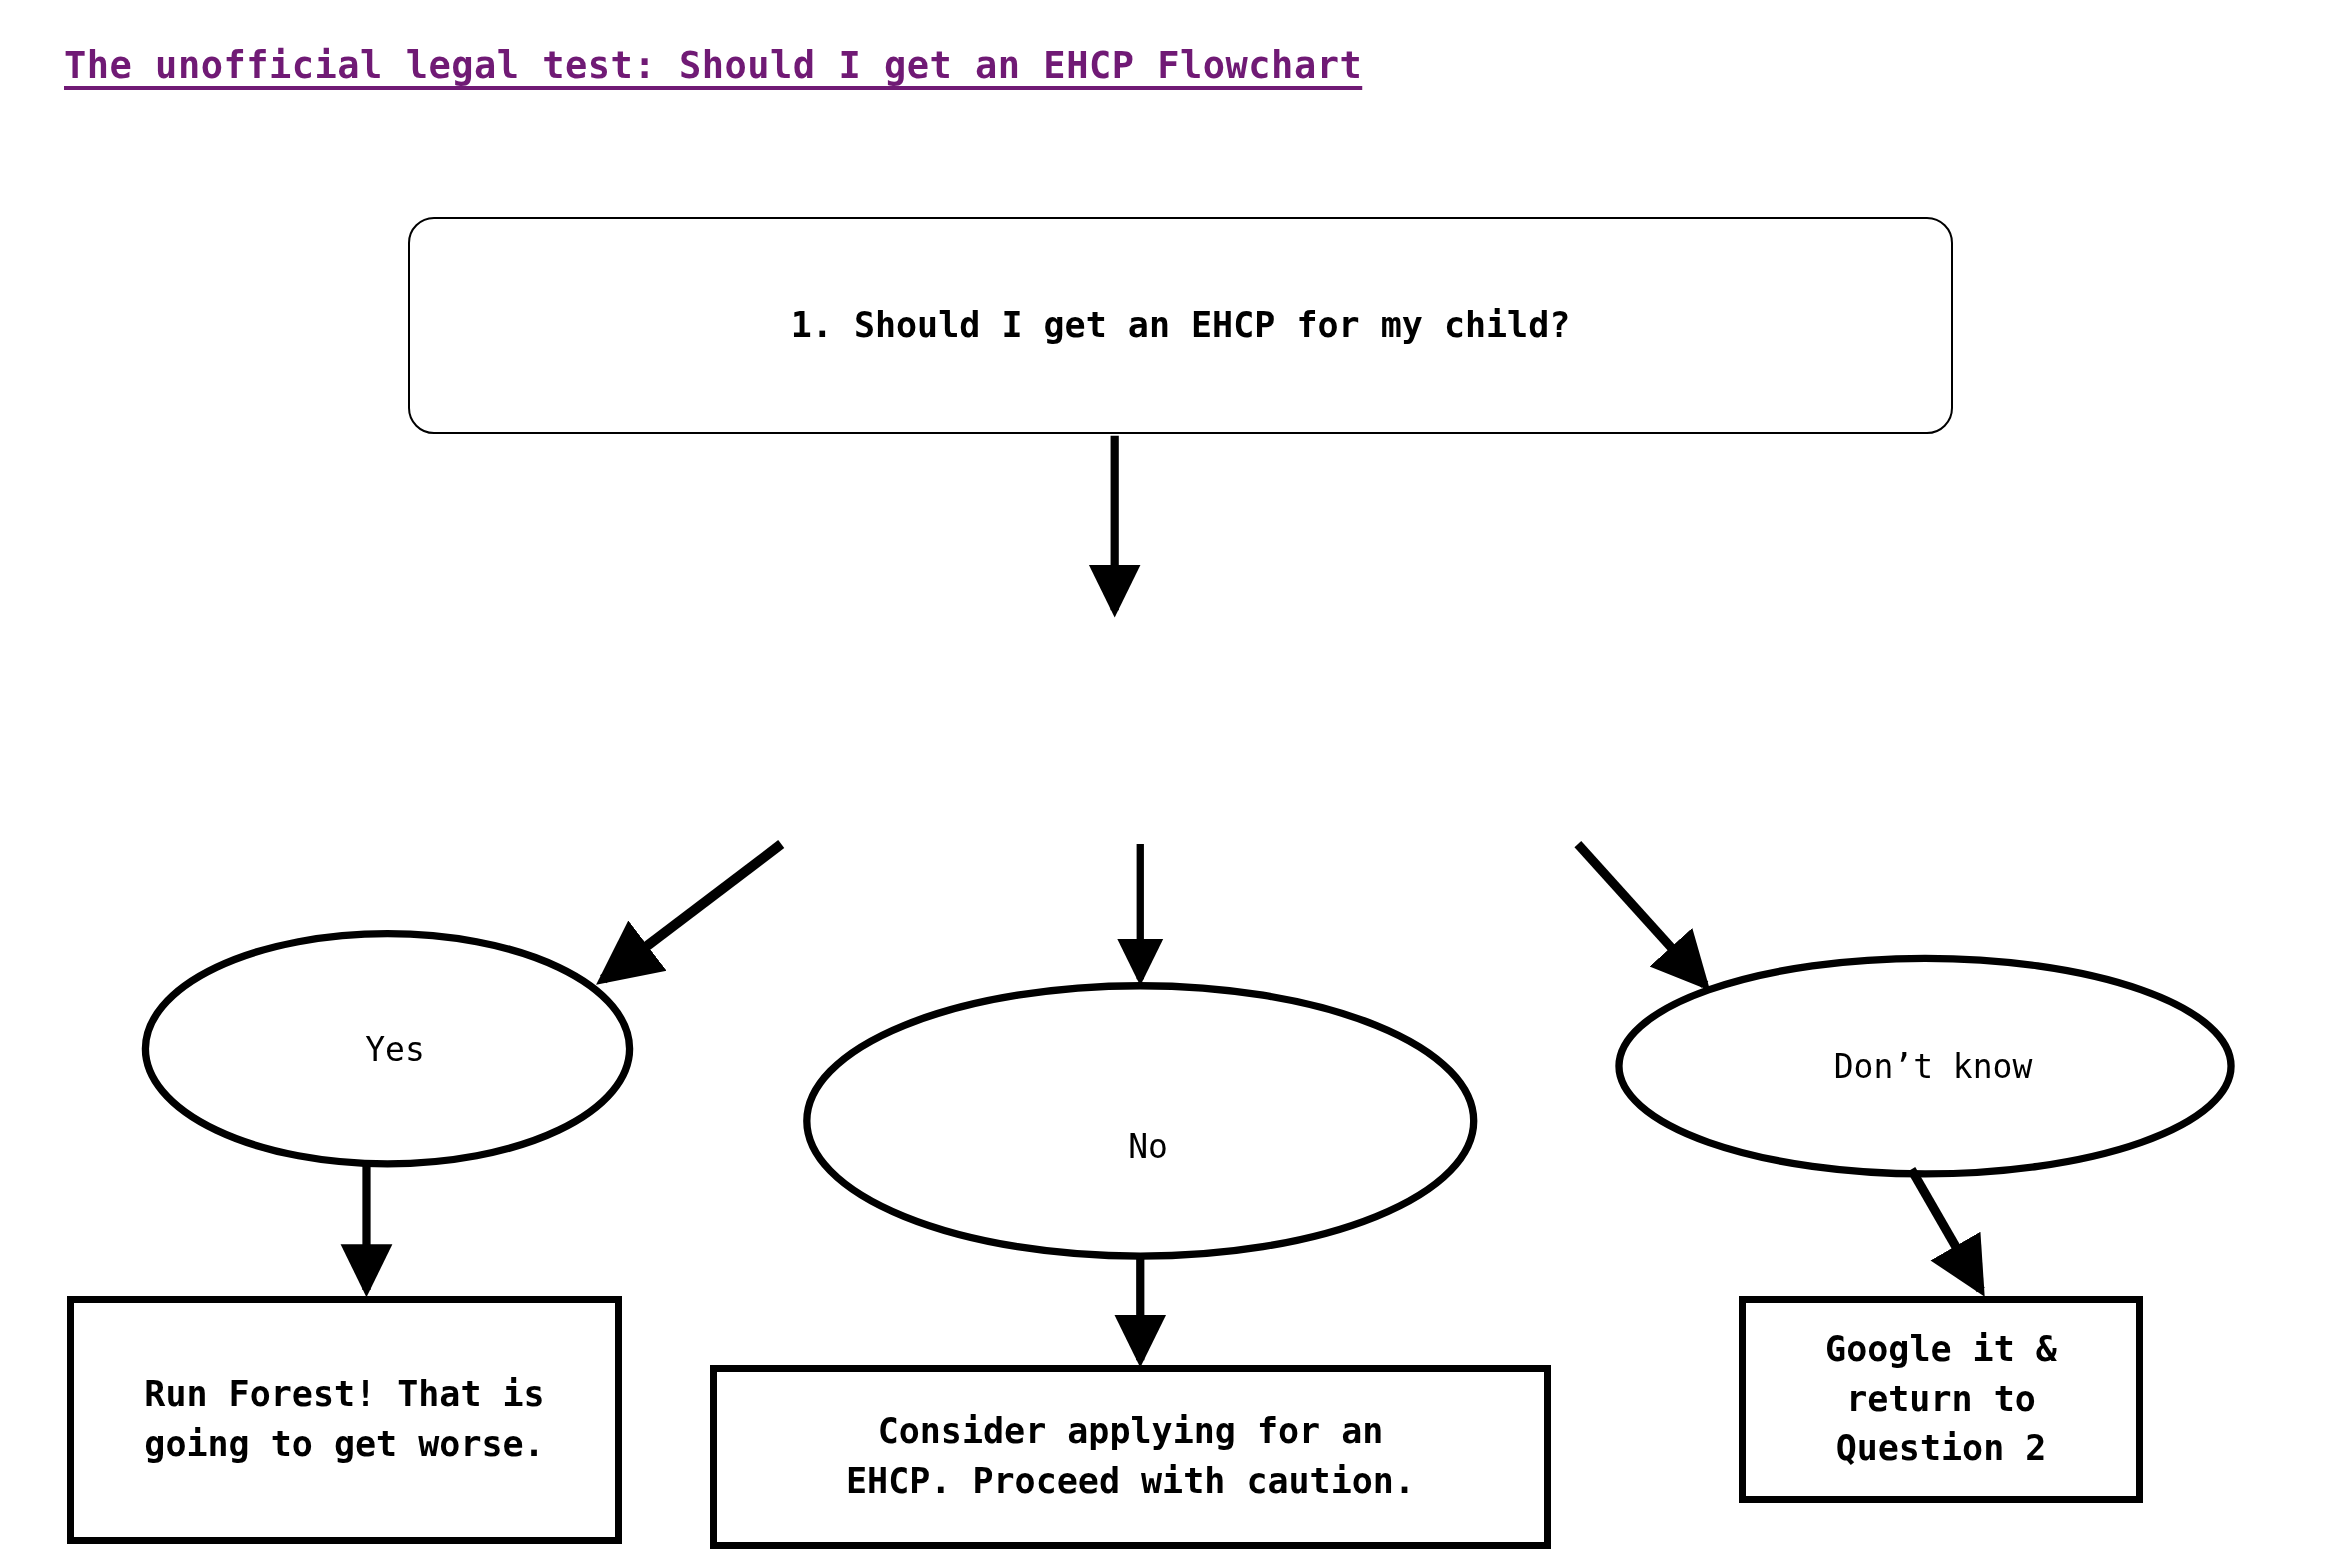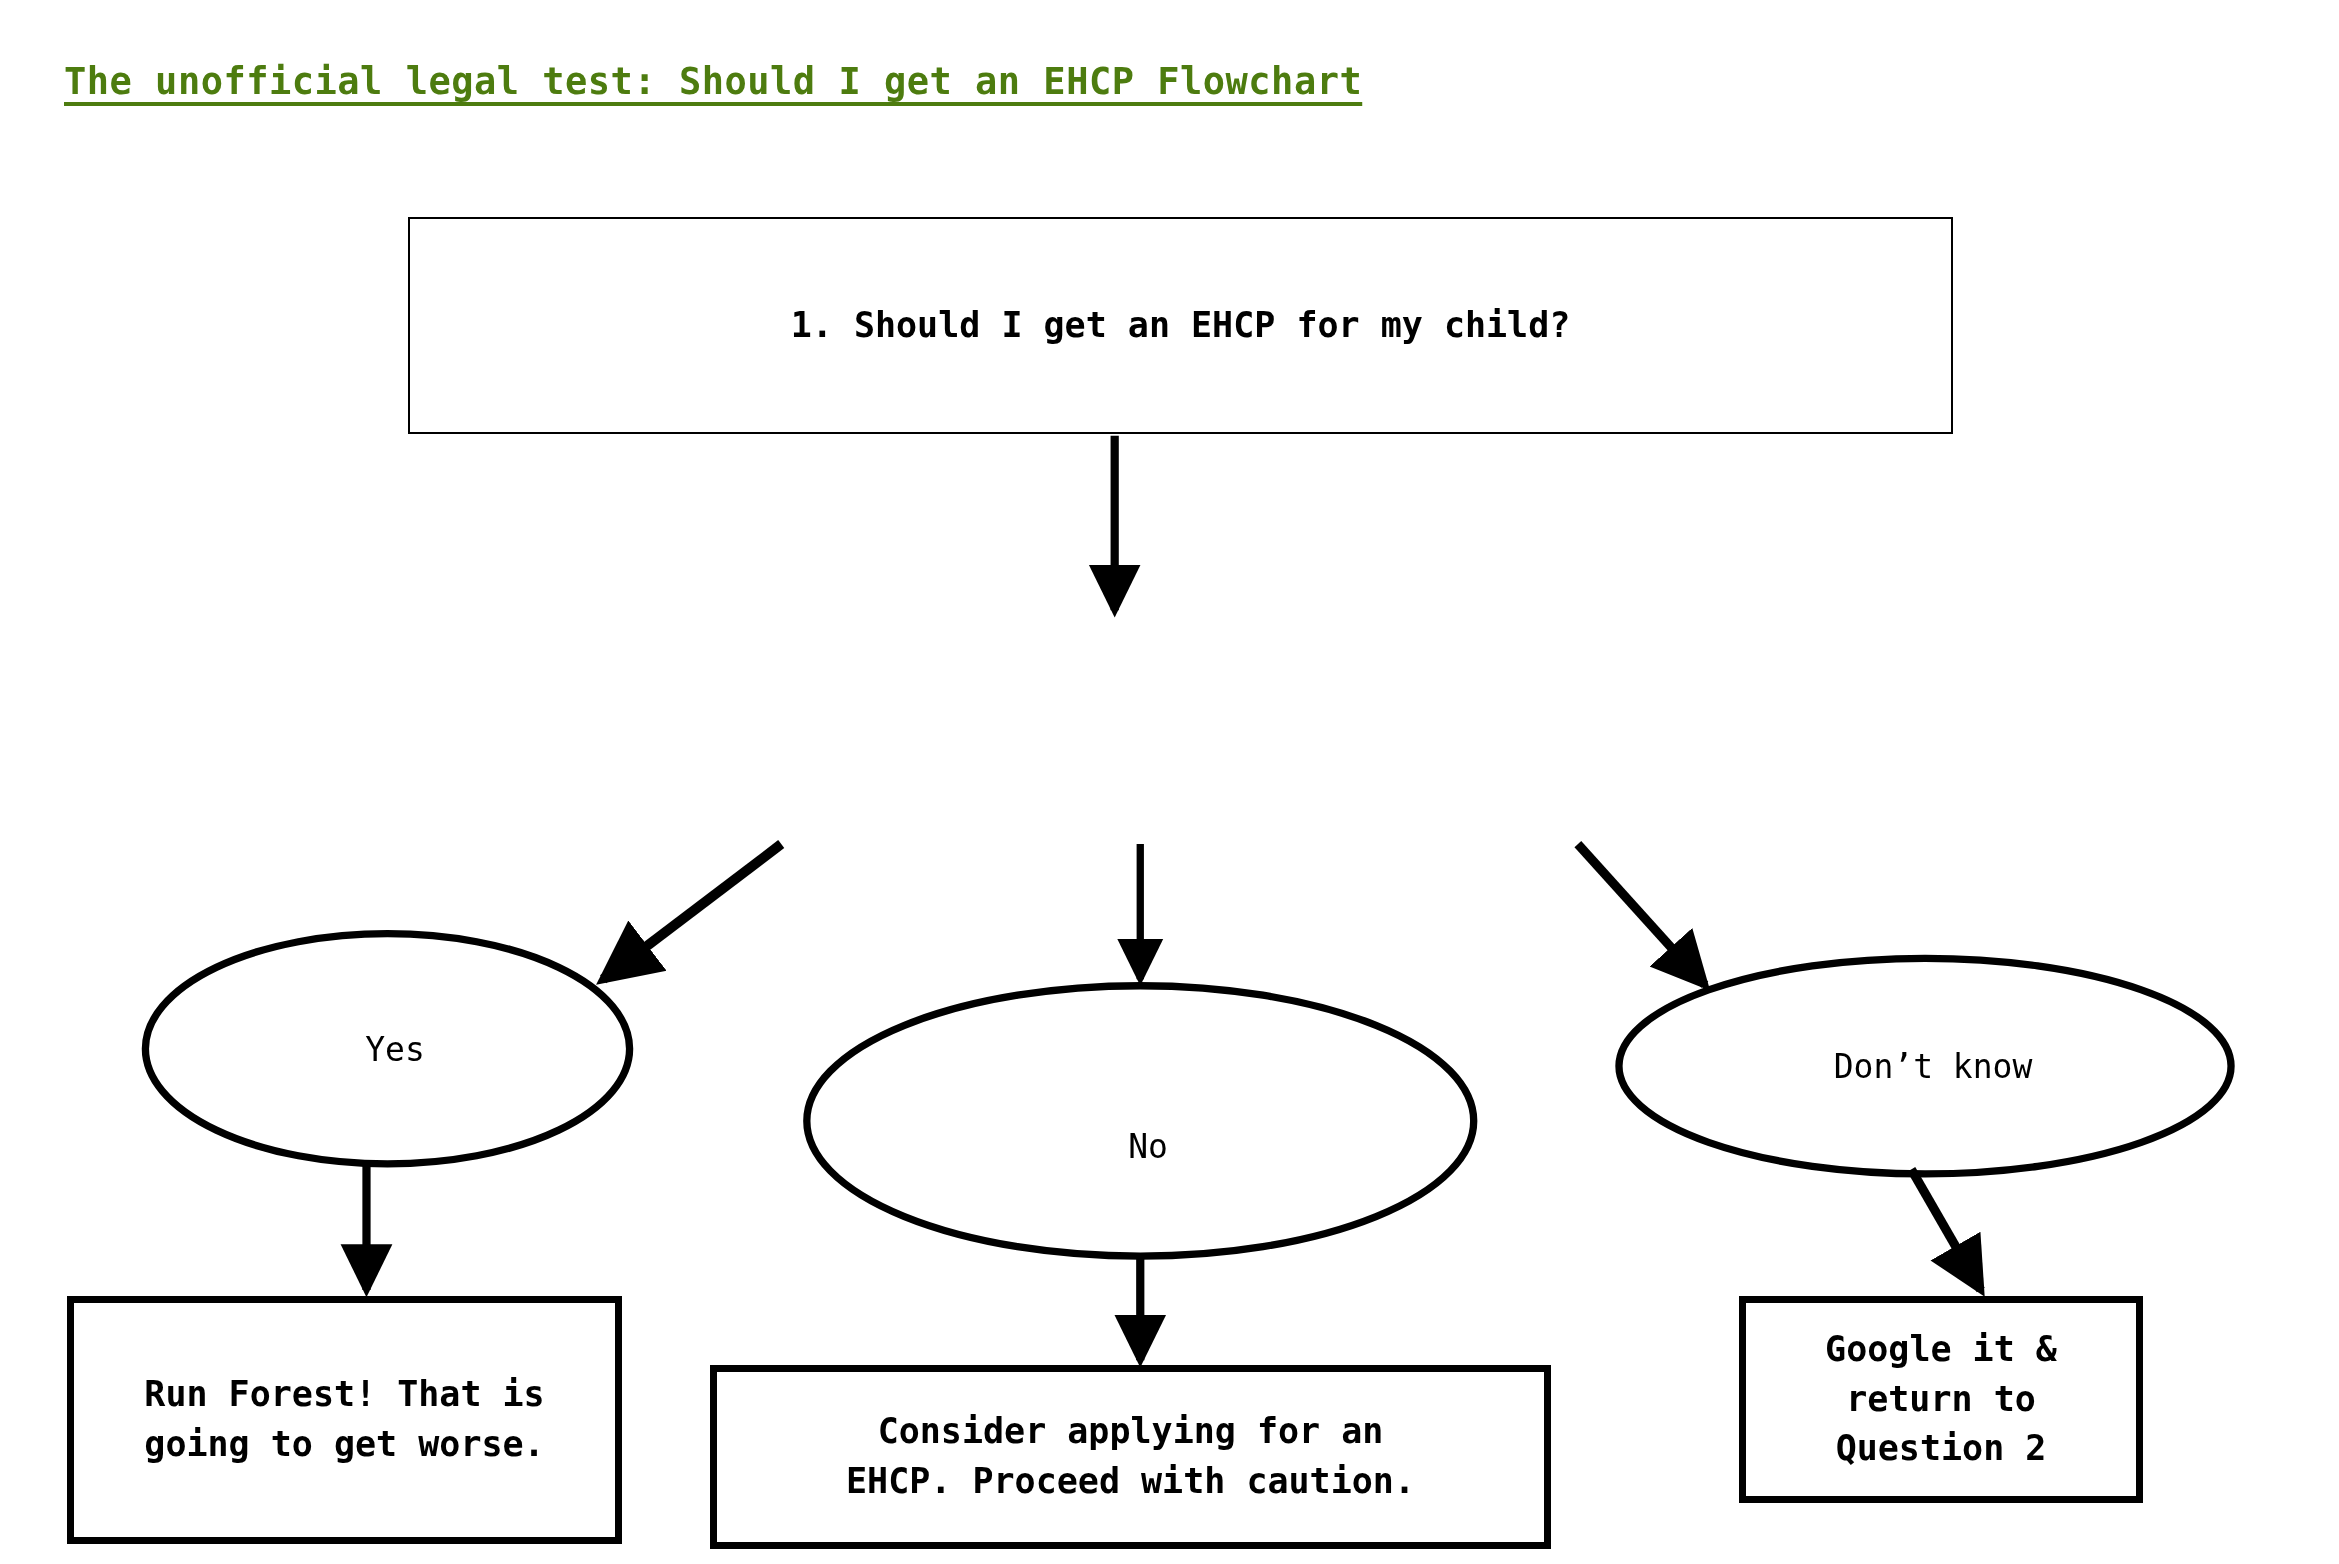--- a/index.html
+++ b/index.html
@@ -15,25 +15,25 @@
   }
   #page {
     position: relative;
     width: 2339px;
     height: 1564px;
     background: #ffffff;
   }
   .title {
     position: absolute;
     left: 64px;
-    top: 60px;
+    top: 44px;
     font-family: "DejaVu Sans Mono", monospace;
     font-size: 37px;
     font-weight: bold;
-    color: #4d7c0f;
+    color: #701a75;
     text-decoration: underline;
     text-decoration-thickness: 3.7px;
     text-underline-offset: 8.2px;
     letter-spacing: 0.5px;
     white-space: nowrap;
   }
   svg.canvas {
     position: absolute;
     left: 0;
     top: 0;
@@ -55,20 +55,21 @@
     white-space: pre-line;
   }
   .thin-border { border: 2.7px solid #000000; }
   .thick-border { border: 7.3px solid #000000; }
 
   #box-q1 {
     left: 408px; top: 217px;
     width: 1545px; height: 217px;
     font-size: 35px;
     padding: 0 36px;
+    border-radius: 26px;
   }
   #box-q2 {
     left: 437px; top: 624px;
     width: 1493px; height: 215px;
     font-size: 35px;
     padding: 0 37px;
   }
   #box-run {
     left: 67px; top: 1296px;
     width: 555px; height: 248px;

